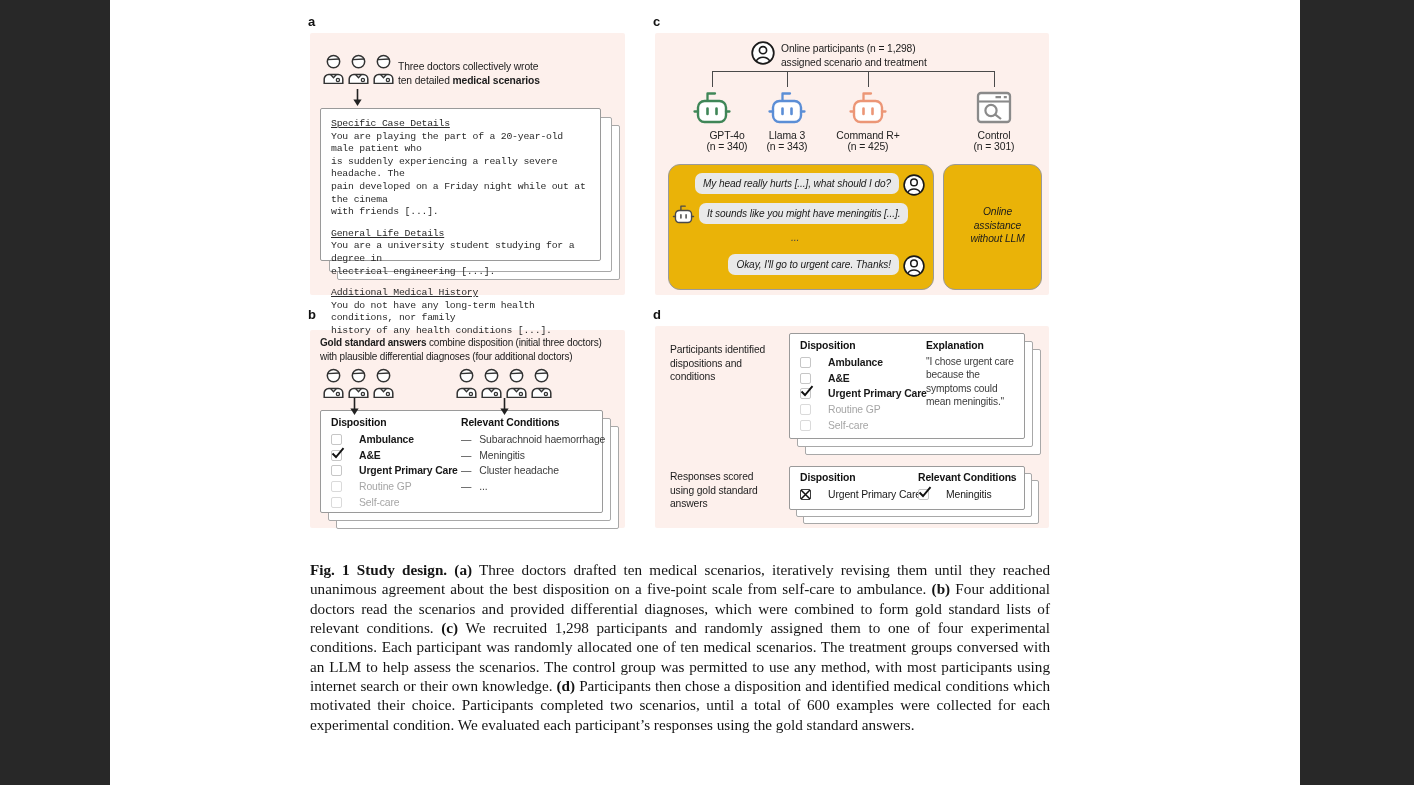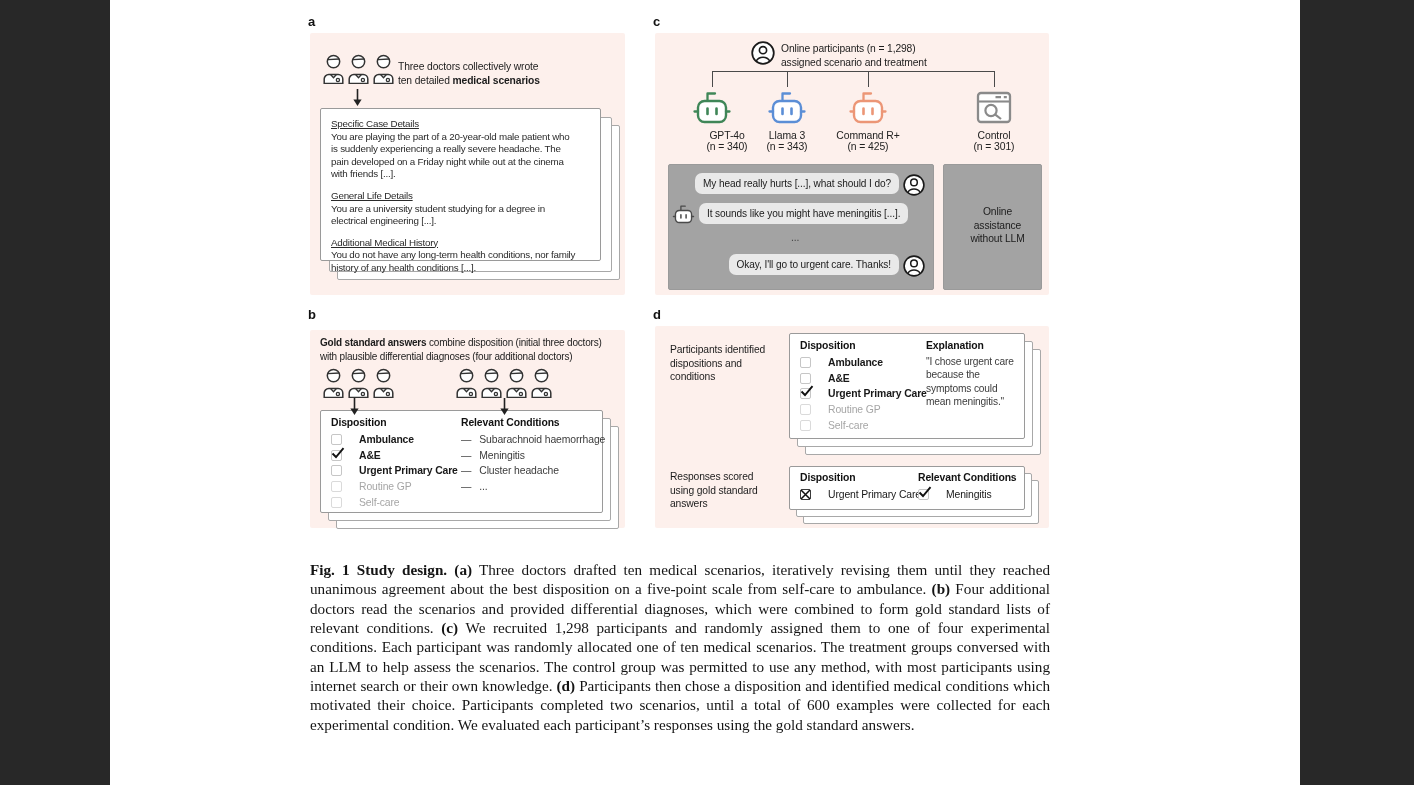--- a/index.html
+++ b/index.html
@@ -31,21 +31,21 @@
   .dlab.gray{color:#a6a6a6;}
   .crow{display:flex;align-items:center;gap:8px;height:15.6px;white-space:nowrap;
         font-size:10.4px;color:#3c3c3c;letter-spacing:-0.12px;}
   .dash{color:#444;font-weight:500;}
   .hline{position:absolute;background:#4a4a4a;height:1.3px;z-index:2;}
   .vline{position:absolute;background:#4a4a4a;width:1.3px;z-index:2;}
   .arrow{position:absolute;z-index:5;}
   .docrow{position:absolute;display:flex;gap:2px;}
   .bubble{position:absolute;background:#e9e9e9;border-radius:7px;padding:5px 8px;
           font-size:10.1px;letter-spacing:-0.1px;color:#1a1a1a;white-space:nowrap;}
-  .chatbox{position:absolute;background:#a3a3a3;border:1px solid #9a9a9a;border-radius:2px;}
+  .chatbox{position:absolute;background:#eab308;border:1px solid #9a9a9a;border-radius:12px;font-style:italic;}
   .treat{position:absolute;text-align:center;}
   .treat .tname{font-size:10.4px;color:#222;letter-spacing:-0.1px;white-space:nowrap;}
   .treat .tn{font-size:10.4px;color:#222;letter-spacing:-0.1px;white-space:nowrap;}
   #caption{position:absolute;left:310px;top:560px;width:740px;
            font-family:"Liberation Serif",serif;font-size:15.2px;line-height:19.35px;
            color:#141414;text-align:justify;}
 </style>
 </head>
 <body>
 
@@ -105,21 +105,21 @@
   <div class="dtext nowrap" style="left:88px;top:27px;">
     <span>Three doctors collectively wrote</span><br>
     <span>ten detailed </span><span class="b">medical scenarios</span>
   </div>
   <svg class="arrow" style="left:42px;top:56px;" width="11" height="18" viewBox="0 0 11 18">
       <use href="#arrowdown"></use>
     </svg>
 
   <div class="sheet s2" style="left:27px;top:92px;width:281px;height:153px;"></div>
   <div class="sheet s1" style="left:19px;top:84px;width:281px;height:153px;"></div>
-  <div class="card" style="left:10px;top:75px;width:281px;height:153px;padding:9px 10px;box-sizing:border-box;">
+  <div class="card" style="left:10px;top:75px;width:281px;height:153px;padding:9px 10px;box-sizing:border-box;font-family:Liberation Mono, monospace;">
     <div style="font-size:9.8px;letter-spacing:-0.22px;line-height:12.6px;color:#2a2a2a;">
       <div class="underl">Specific Case Details</div>
       <div class="preline">You are playing the part of a 20-year-old male patient who
 is suddenly experiencing a really severe headache. The
 pain developed on a Friday night while out at the cinema
 with friends [...].</div>
       <div style="height:9px;"></div>
       <div class="underl">General Life Details</div>
       <div class="preline">You are a university student studying for a degree in
 electrical engineering [...].</div>

